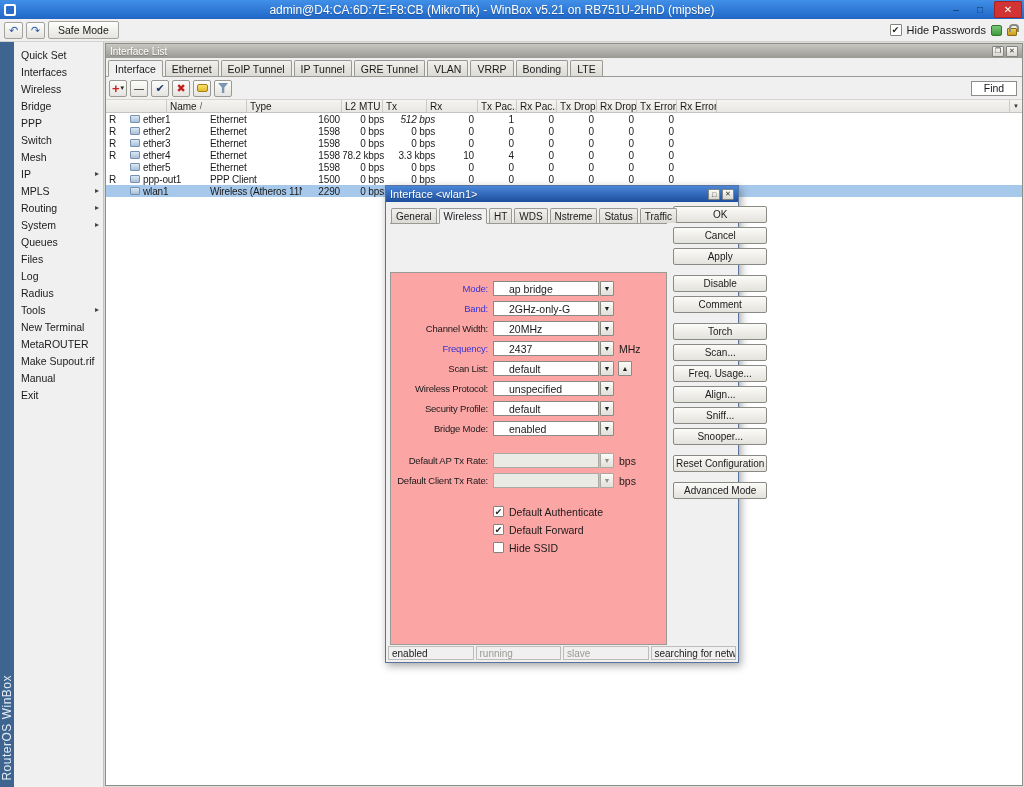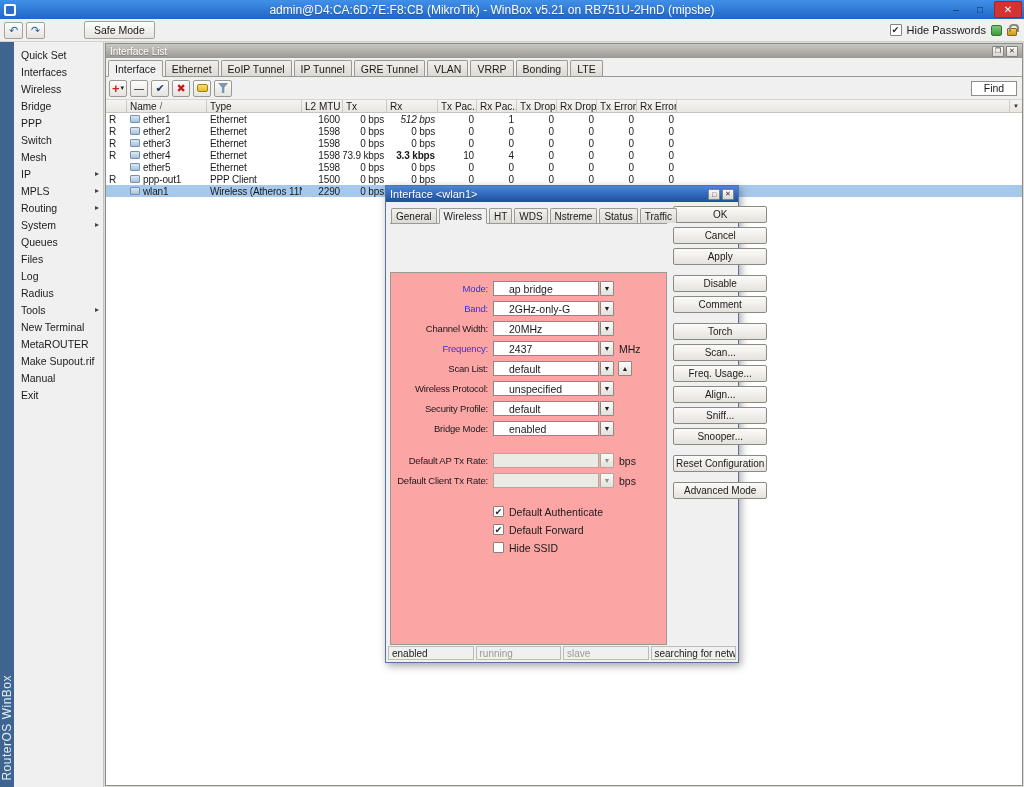--- a/index.html
+++ b/index.html
@@ -18,21 +18,21 @@
     color:#10305e; font-size:10px; }
   .cap-close { background:#d23434; color:#fff; width:28px; border-radius:2px; margin:0 2px; box-shadow:inset 0 0 0 1px #a82020; }
 
   
   .top-toolbar { position:absolute; top:19px; left:0; right:0; height:23px; background:#f0f0f0;
     border-bottom:1px solid #d2d2cc; display:flex; align-items:center; padding:0 4px; gap:3px; }
   .nav-btn { width:19px; height:17px; border:1px solid #a4a49e; border-radius:2px;
     background:linear-gradient(#fdfdfb,#e6e4e0); color:#2a5cb0; font-size:11px;
     display:flex; align-items:center; justify-content:center; }
   .safe-btn { height:17px; border:1px solid #a4a49e; border-radius:2px; padding:8px 9px;
-    background:linear-gradient(#fdfdfb,#e6e4e0); display:flex; align-items:center; font-size:10.5px;margin-left:36px; }
+    background:linear-gradient(#fdfdfb,#e6e4e0); display:flex; align-items:center; font-size:10.5px; }
   .toolbar-right { margin-left:auto; display:flex; align-items:center; gap:5px; padding-right:3px; }
   .checkbox { width:12px; height:12px; border:1px solid #84847c; background:#fff; border-radius:1px;
     display:flex; align-items:center; justify-content:center; font-size:9px; color:#222; }
   .green-ic { width:11px; height:11px; background:linear-gradient(#7cc87c,#3e9a3e); border:1px solid #2e7a2e; border-radius:2px; }
   .lock-ic { width:10px; height:8px; background:linear-gradient(#f0cc50,#c89a20); border:1px solid #8a6a14;
     border-radius:1px; position:relative; margin-top:4px; }
   .lock-ic::before { content:""; position:absolute; top:-5px; left:1px; width:6px; height:6px;
     border:2px solid #8a8a84; border-bottom:none; border-radius:4px 4px 0 0; }
 
   
@@ -75,21 +75,21 @@
   .check-g { color:#1a3a6a; font-size:11px; }
   .cross-g { color:#c02020; font-size:11px; }
   .comment-ic { width:11px; height:8px; background:linear-gradient(#f8e070,#e4bc2c); border:1px solid #a08018; border-radius:2px; }
   .funnel-ic { width:10px; height:10px; background:#7a96b4;
     clip-path:polygon(0 0,100% 0,62% 45%,62% 100%,38% 100%,38% 45%); }
   .find-box { margin-left:auto; margin-right:2px; width:46px; height:15px; border:1px solid #8e8e88;
     background:#fff; display:flex; align-items:center; justify-content:center; font-size:10.5px; }
 
   
   .thead { height:13px; flex:none; display:flex; background:linear-gradient(#f5f4f1,#e9e7e3);
-    border-bottom:1px solid #c6c4c0; }
+    border-bottom:1px solid #c6c4c0;padding-left:40px; }
   .th { border-right:1px solid #cccac6; padding:0 3px; font-size:10px; display:flex; align-items:center;
     white-space:nowrap; overflow:hidden; flex:none; }
   .th.fill { flex:1; border-right:none; }
   .sort { color:#555; font-size:9px; margin-left:3px; }
   .col-menu { width:13px; flex:none; border-left:1px solid #cccac6; display:flex; align-items:center;
     justify-content:center; font-size:6px; color:#333; }
   .tbody { flex:1; background:#fff; overflow:hidden; }
   .trow { height:12px; display:flex; align-items:center; }
   .trow.selected { background:#a6c8ea; }
   .td { padding:0 3px; font-size:10px; letter-spacing:-.15px; white-space:nowrap; overflow:hidden;
@@ -384,22 +384,22 @@
             <div class="td fill" style="flex: 1 1 0%;"></div>
           </div>
           <div class="trow">
             <div class="td" style="width: 21px;">R</div>
             <div class="td" style="width: 80px;">
               <span class="if-icon"></span>
               <span>ether4</span>
             </div>
             <div class="td" style="width: 95px;">Ethernet</div>
             <div class="td num" style="width: 41px;">1598</div>
-            <div class="td num" style="width: 44px;">73.9 kbps</div>
-            <div class="td num" style="width: 51px; font-weight: bold;">3.3 kbps</div>
+            <div class="td num" style="width: 44px;">78.2 kbps</div>
+            <div class="td num" style="width: 51px;">3.3 kbps</div>
             <div class="td num" style="width: 39px;">10</div>
             <div class="td num" style="width: 40px;">4</div>
             <div class="td num" style="width: 40px;">0</div>
             <div class="td num" style="width: 40px;">0</div>
             <div class="td num" style="width: 40px;">0</div>
             <div class="td num" style="width: 40px;">0</div>
             <div class="td fill" style="flex: 1 1 0%;"></div>
           </div>
           <div class="trow">
             <div class="td" style="width: 21px;"></div>

